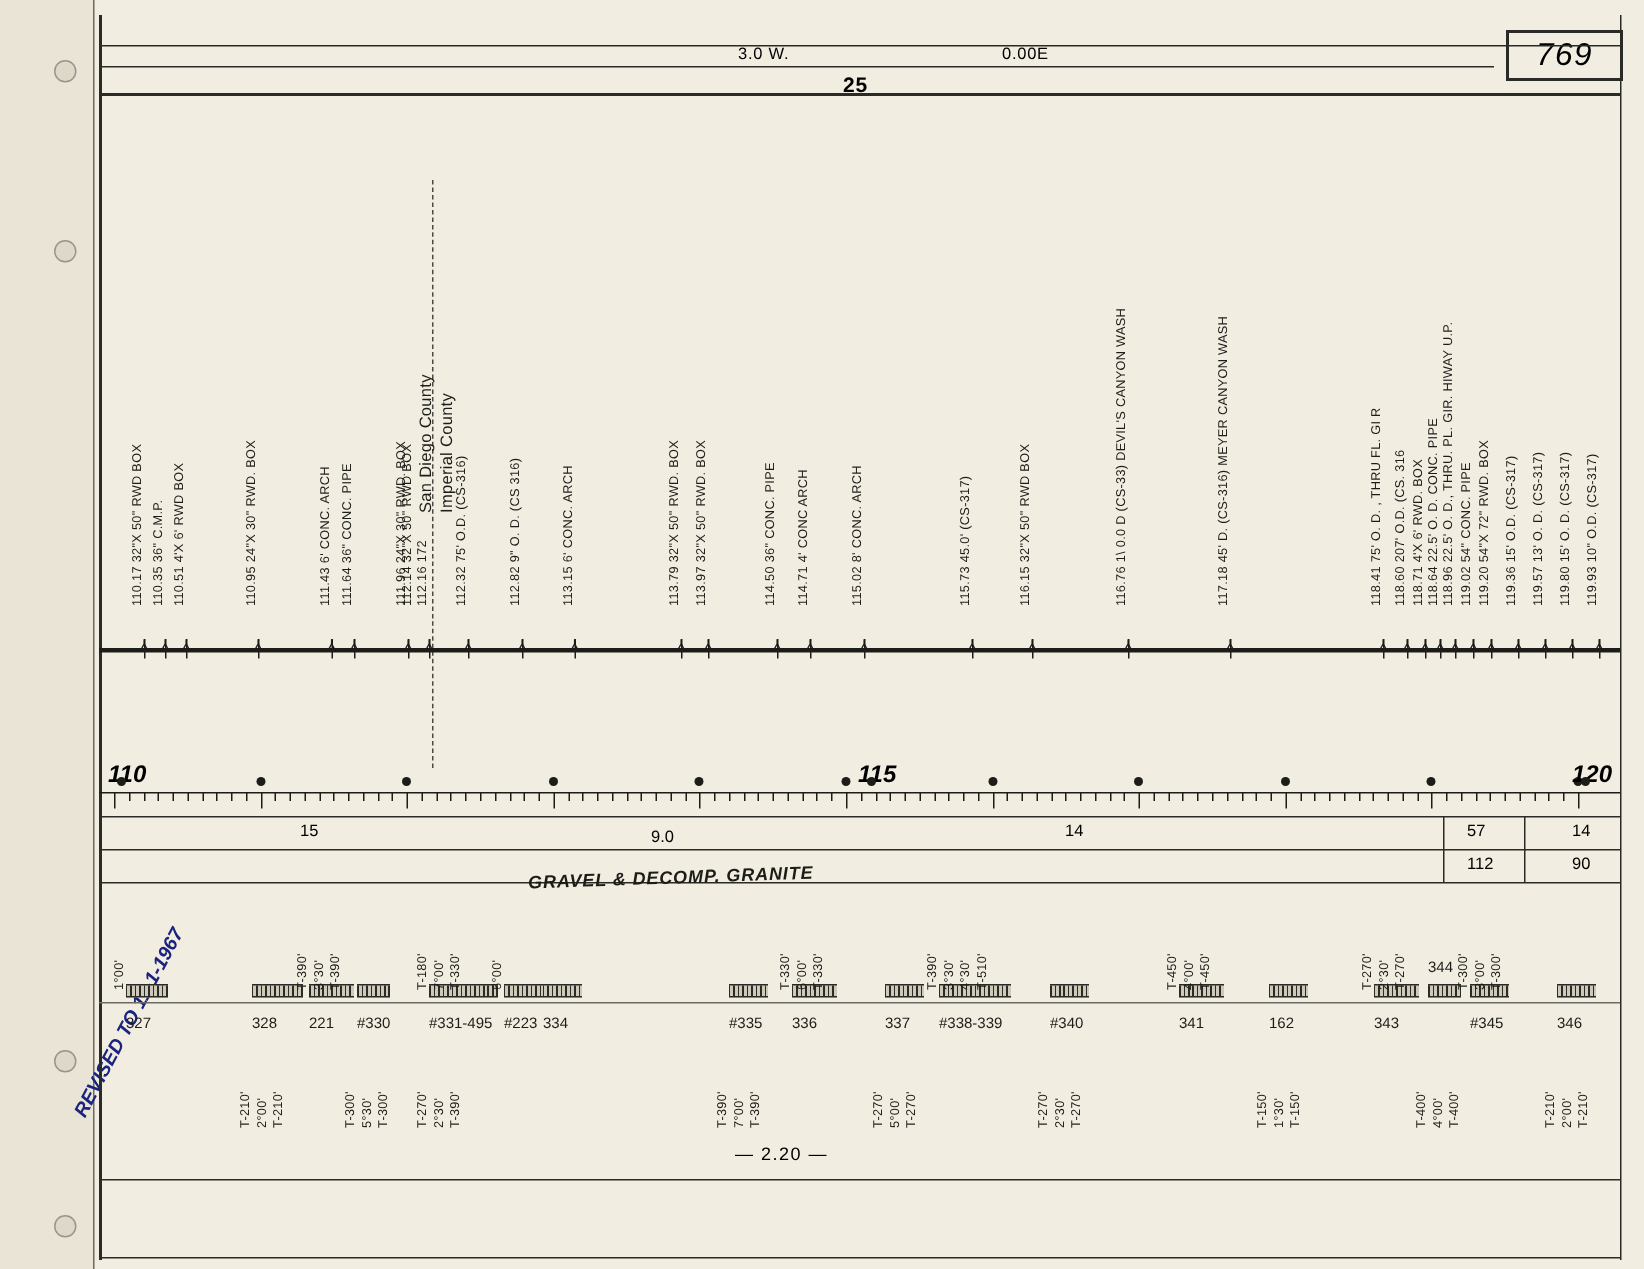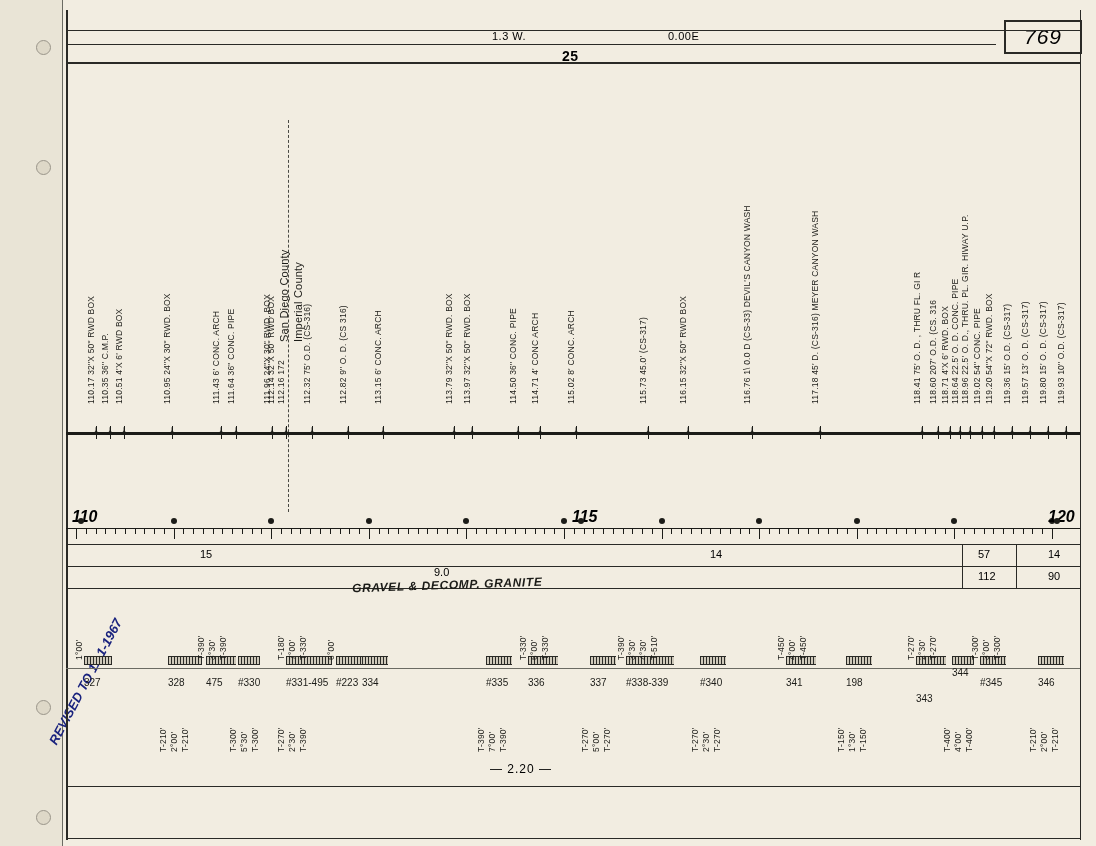--- a/index.html
+++ b/index.html
@@ -106,21 +106,21 @@
   <div class="vline thick" style="left:66px;top:10px;height:830px"></div>
   <div class="vline" style="left:1080px;top:10px;height:830px"></div>
 
   <div class="pagebox">
     <span>769</span>
   </div>
 
   <div class="hline" style="left:66px;top:30px;width:1014px"></div>
   <div class="hline" style="left:66px;top:44px;width:930px"></div>
   <div class="hline thick" style="left:66px;top:62px;width:1014px"></div>
-  <div class="grade-label" style="left:492px;top:30px">1.3 W.</div>
+  <div class="grade-label" style="left:492px;top:30px">3.0 W.</div>
   <div class="grade-label" style="left:668px;top:30px">0.00E</div>
   <div class="grade-label" style="left:562px;top:48px;font-size:14px;font-weight:bold">25</div>
 
   <div style="position:absolute;left:288px;top:120px;height:392px;border-left:1px dashed #4a4a44;"></div>
 
   <div id="notes-layer">
       <div class="note" style="left: 96px; top: 394px;">110.17  32"X 50" RWD BOX</div>
       <div class="note" style="left: 110px; top: 394px;">110.35  36" C.M.P.</div>
       <div class="note" style="left: 124px; top: 394px;">110.51  4'X 6' RWD BOX</div>
       <div class="note" style="left: 172px; top: 394px;">110.95  24"X 30" RWD. BOX</div>
@@ -348,39 +348,39 @@
   <div class="hline" style="left:66px;top:544px;width:1014px"></div>
   <div class="hline" style="left:66px;top:566px;width:1014px"></div>
   <div class="hline" style="left:66px;top:588px;width:1014px"></div>
   <div class="vline" style="left:962px;top:544px;height:44px"></div>
   <div class="vline" style="left:1016px;top:544px;height:44px"></div>
   <div id="bands-layer">
       <div class="bandlabel" style="left: 200px; top: 548px;">15</div>
       <div class="bandlabel" style="left: 710px; top: 548px;">14</div>
       <div class="bandlabel" style="left: 978px; top: 548px;">57</div>
       <div class="bandlabel" style="left: 1048px; top: 548px;">14</div>
-      <div class="bandlabel" style="left: 434px; top: 566px;">9.0</div>
+      <div class="bandlabel" style="left: 434px; top: 552px;">9.0</div>
       <div class="bandlabel" style="left: 978px; top: 570px;">112</div>
       <div class="bandlabel" style="left: 1048px; top: 570px;">90</div>
     </div>
 
   <div class="gravel">GRAVEL &amp; DECOMP. GRANITE</div>
 
   <div class="hline" style="left:66px;top:668px;width:1014px;background:#6b6b63"></div>
   <div id="sections-layer">
       <div class="seg hatch" style="left: 84px; top: 656px; width: 28px;"></div>
       <div class="segnum" style="left: 84px; top: 666px;">327</div>
       <div class="vtext" style="left: 84px; top: 650px;">1°00'</div>
       <div class="seg hatch" style="left: 168px; top: 656px; width: 34px;"></div>
       <div class="segnum" style="left: 168px; top: 666px;">328</div>
       <div class="vtext" style="left: 168px; top: 742px;">T-210'</div>
       <div class="vtext" style="left: 179px; top: 742px;">2°00'</div>
       <div class="vtext" style="left: 190px; top: 742px;">T-210'</div>
       <div class="seg hatch" style="left: 206px; top: 656px; width: 30px;"></div>
-      <div class="segnum" style="left: 206px; top: 666px;">475</div>
+      <div class="segnum" style="left: 206px; top: 666px;">221</div>
       <div class="vtext" style="left: 206px; top: 650px;">T-390'</div>
       <div class="vtext" style="left: 217px; top: 650px;">3°30'</div>
       <div class="vtext" style="left: 228px; top: 650px;">T-390'</div>
       <div class="seg hatch" style="left: 238px; top: 656px; width: 22px;"></div>
       <div class="segnum" style="left: 238px; top: 666px;">#330</div>
       <div class="vtext" style="left: 238px; top: 742px;">T-300'</div>
       <div class="vtext" style="left: 249px; top: 742px;">5°30'</div>
       <div class="vtext" style="left: 260px; top: 742px;">T-300'</div>
       <div class="seg hatch" style="left: 286px; top: 656px; width: 46px;"></div>
       <div class="segnum" style="left: 286px; top: 666px;">#331-495</div>
@@ -420,31 +420,31 @@
       <div class="segnum" style="left: 700px; top: 666px;">#340</div>
       <div class="vtext" style="left: 700px; top: 742px;">T-270'</div>
       <div class="vtext" style="left: 711px; top: 742px;">2°30'</div>
       <div class="vtext" style="left: 722px; top: 742px;">T-270'</div>
       <div class="seg hatch" style="left: 786px; top: 656px; width: 30px;"></div>
       <div class="segnum" style="left: 786px; top: 666px;">341</div>
       <div class="vtext" style="left: 786px; top: 650px;">T-450'</div>
       <div class="vtext" style="left: 797px; top: 650px;">4°00'</div>
       <div class="vtext" style="left: 808px; top: 650px;">T-450'</div>
       <div class="seg hatch" style="left: 846px; top: 656px; width: 26px;"></div>
-      <div class="segnum" style="left: 846px; top: 666px;">198</div>
+      <div class="segnum" style="left: 846px; top: 666px;">162</div>
       <div class="vtext" style="left: 846px; top: 742px;">T-150'</div>
       <div class="vtext" style="left: 857px; top: 742px;">1°30'</div>
       <div class="vtext" style="left: 868px; top: 742px;">T-150'</div>
       <div class="seg hatch" style="left: 916px; top: 656px; width: 30px;"></div>
-      <div class="segnum" style="left: 916px; top: 682px;">343</div>
+      <div class="segnum" style="left: 916px; top: 666px;">343</div>
       <div class="vtext" style="left: 916px; top: 650px;">T-270'</div>
       <div class="vtext" style="left: 927px; top: 650px;">2°30'</div>
       <div class="vtext" style="left: 938px; top: 650px;">T-270'</div>
       <div class="seg hatch" style="left: 952px; top: 656px; width: 22px;"></div>
-      <div class="segnum" style="left: 952px; top: 656px;">344</div>
+      <div class="segnum" style="left: 952px; top: 629px;">344</div>
       <div class="vtext" style="left: 952px; top: 742px;">T-400'</div>
       <div class="vtext" style="left: 963px; top: 742px;">4°00'</div>
       <div class="vtext" style="left: 974px; top: 742px;">T-400'</div>
       <div class="seg hatch" style="left: 980px; top: 656px; width: 26px;"></div>
       <div class="segnum" style="left: 980px; top: 666px;">#345</div>
       <div class="vtext" style="left: 980px; top: 650px;">T-300'</div>
       <div class="vtext" style="left: 991px; top: 650px;">3°00'</div>
       <div class="vtext" style="left: 1002px; top: 650px;">T-300'</div>
       <div class="seg hatch" style="left: 1038px; top: 656px; width: 26px;"></div>
       <div class="segnum" style="left: 1038px; top: 666px;">346</div>

